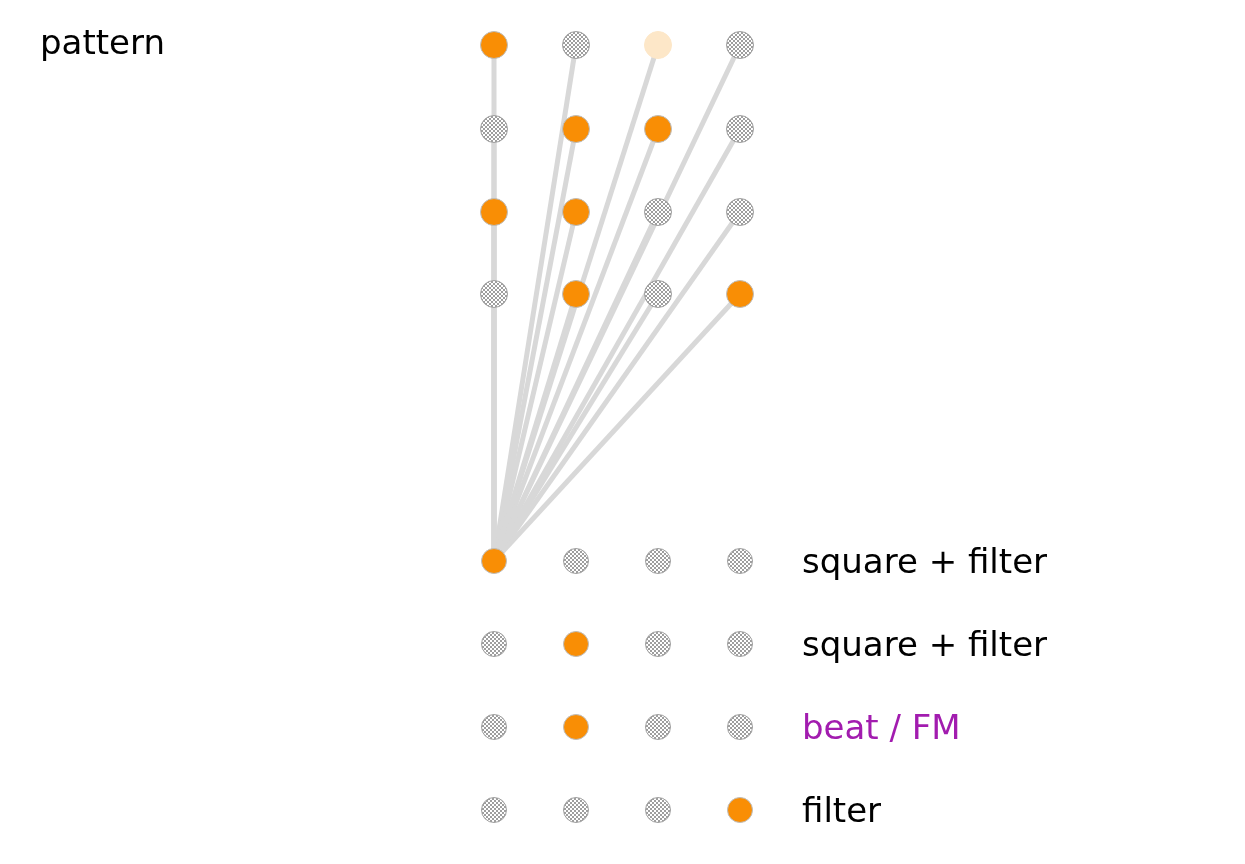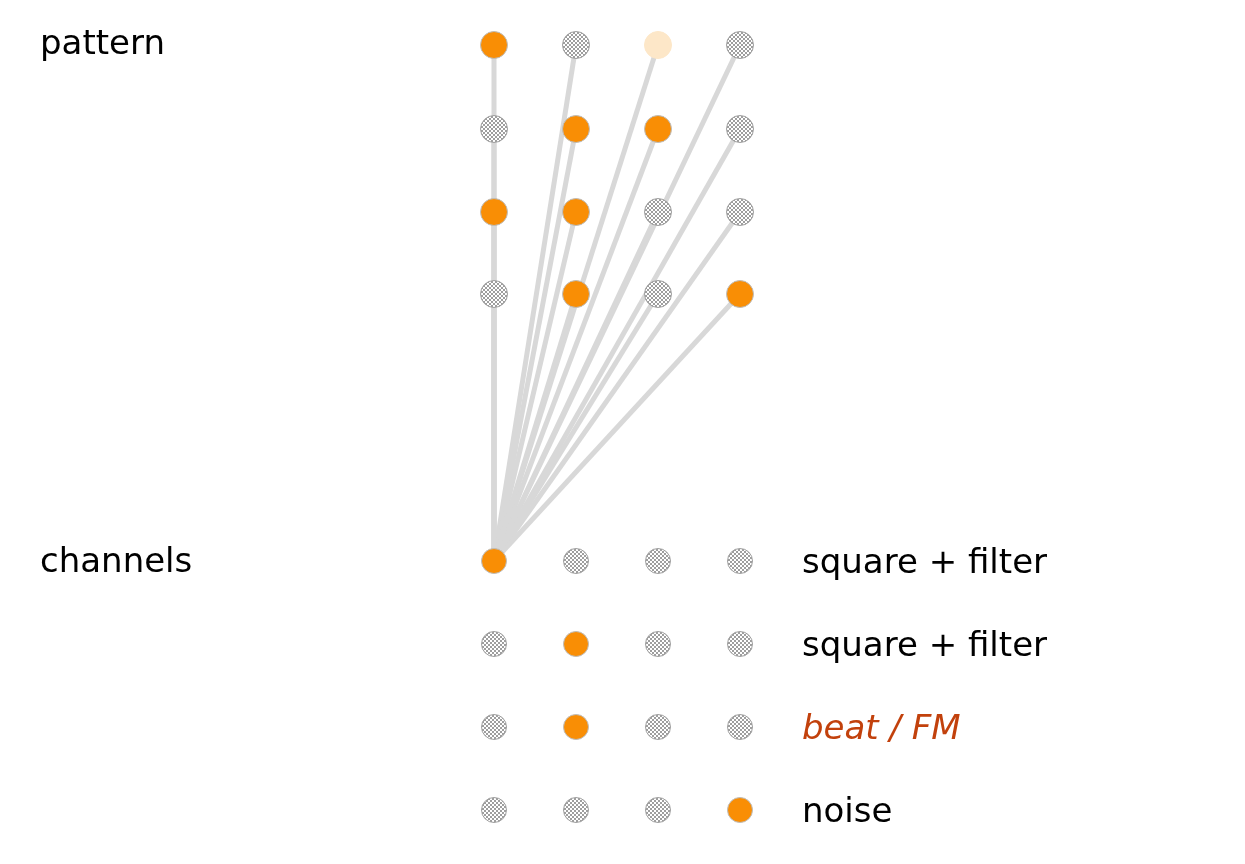--- a/index.html
+++ b/index.html
@@ -95,21 +95,20 @@
       <line x1="494" y1="294" x2="494" y2="561" stroke="#d8d8d8" stroke-width="5" stroke-linecap="butt"></line>
       <line x1="576" y1="294" x2="494" y2="561" stroke="#d8d8d8" stroke-width="5" stroke-linecap="butt"></line>
       <line x1="658" y1="294" x2="494" y2="561" stroke="#d8d8d8" stroke-width="5" stroke-linecap="butt"></line>
       <line x1="740" y1="294" x2="494" y2="561" stroke="#d8d8d8" stroke-width="5" stroke-linecap="butt"></line>
     </svg>
 
   <div id="node-layer">
 
     <div class="group-label" id="pattern-group-label" style="left: 40px; top: 42px; color: rgb(0, 0, 0);">pattern</div>
 
-    <div class="group-label" id="channels-group-label" style="left: 40px; top: 560px; color: rgb(0, 0, 0);">channels</div>
 
 
   <div class="node on" style="left: 494px; top: 45px; width: 28px; height: 28px; background: rgb(249, 142, 5);"></div>
       <div class="node off" style="left: 576px; top: 45px; width: 28px; height: 28px;"></div>
       <div class="node ghost" style="left: 658px; top: 45px; width: 28px; height: 28px; background: rgb(253, 231, 200); border-color: rgb(253, 231, 200);"></div>
       <div class="node off" style="left: 740px; top: 45px; width: 28px; height: 28px;"></div>
       <div class="node off" style="left: 494px; top: 129px; width: 28px; height: 28px;"></div>
       <div class="node on" style="left: 576px; top: 129px; width: 28px; height: 28px; background: rgb(249, 142, 5);"></div>
       <div class="node on" style="left: 658px; top: 129px; width: 28px; height: 28px; background: rgb(249, 142, 5);"></div>
       <div class="node off" style="left: 740px; top: 129px; width: 28px; height: 28px;"></div>
@@ -128,20 +127,20 @@
       <div class="row-label" style="left: 802px; top: 561px; color: rgb(0, 0, 0);">square + filter</div>
       <div class="node off" style="left: 494px; top: 644px; width: 26px; height: 26px;"></div>
       <div class="node on" style="left: 576px; top: 644px; width: 26px; height: 26px; background: rgb(249, 142, 5);"></div>
       <div class="node off" style="left: 658px; top: 644px; width: 26px; height: 26px;"></div>
       <div class="node off" style="left: 740px; top: 644px; width: 26px; height: 26px;"></div>
       <div class="row-label" style="left: 802px; top: 644px; color: rgb(0, 0, 0);">square + filter</div>
       <div class="node off" style="left: 494px; top: 727px; width: 26px; height: 26px;"></div>
       <div class="node on" style="left: 576px; top: 727px; width: 26px; height: 26px; background: rgb(249, 142, 5);"></div>
       <div class="node off" style="left: 658px; top: 727px; width: 26px; height: 26px;"></div>
       <div class="node off" style="left: 740px; top: 727px; width: 26px; height: 26px;"></div>
-      <div class="row-label" style="left: 802px; top: 727px; color: #c2410c; font-style: italic;">beat / FM</div>
+      <div class="row-label" style="left: 802px; top: 727px; color: #a21caf;">beat / FM</div>
       <div class="node off" style="left: 494px; top: 810px; width: 26px; height: 26px;"></div>
       <div class="node off" style="left: 576px; top: 810px; width: 26px; height: 26px;"></div>
       <div class="node off" style="left: 658px; top: 810px; width: 26px; height: 26px;"></div>
       <div class="node on" style="left: 740px; top: 810px; width: 26px; height: 26px; background: rgb(249, 142, 5);"></div>
-      <div class="row-label" style="left: 802px; top: 810px; color: rgb(0, 0, 0);">noise</div>
+      <div class="row-label" style="left: 802px; top: 810px; color: rgb(0, 0, 0);">filter</div>
     </div>
 </div>
 
 </body></html>

